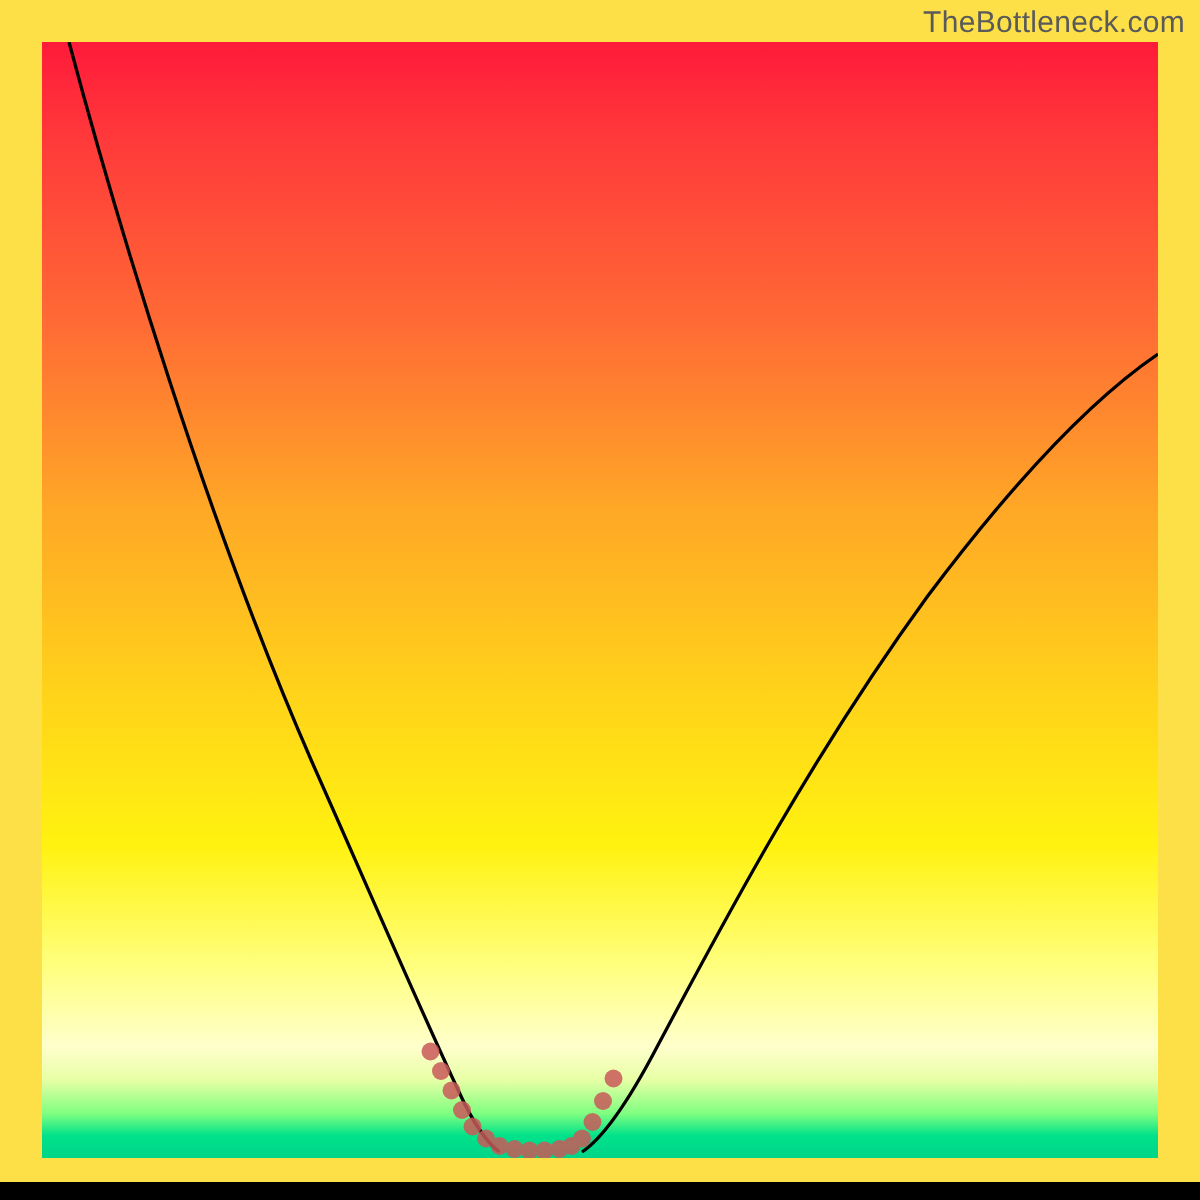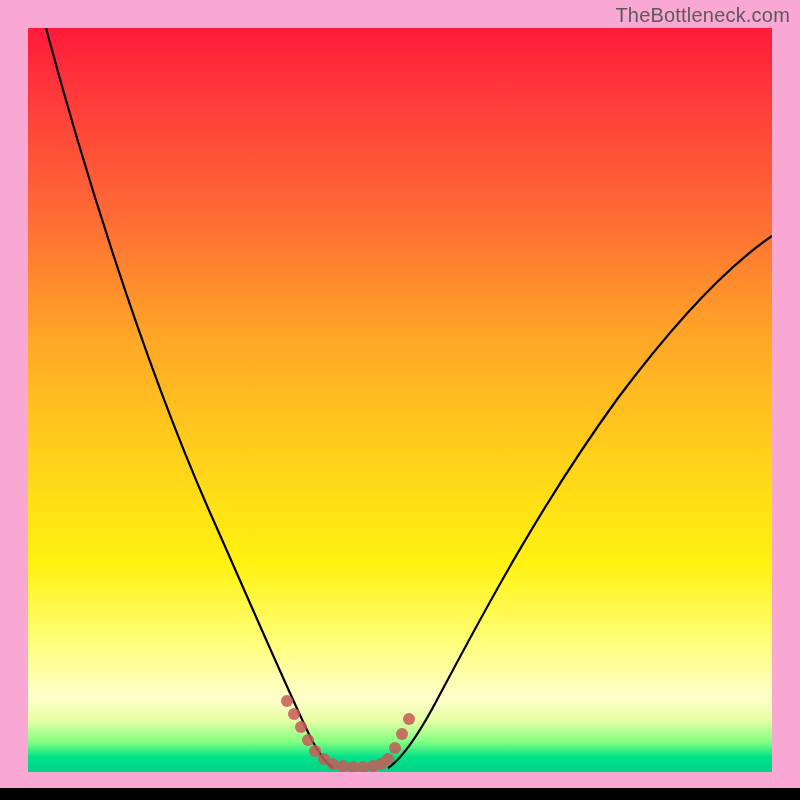--- a/index.html
+++ b/index.html
@@ -10,21 +10,21 @@
     background: #000;
     position: relative;
     font-family: Arial, sans-serif;
   }
   .frame {
     position: absolute;
     top: 0;
     left: 0;
     width: 800px;
     height: 788px;
-    background: #f9a8d4;
+    background: #fde047;
   }
   .plot-area {
     position: absolute;
     top: 28px;
     left: 28px;
     width: 744px;
     height: 744px;
     overflow: hidden;
   }
   .gradient {

